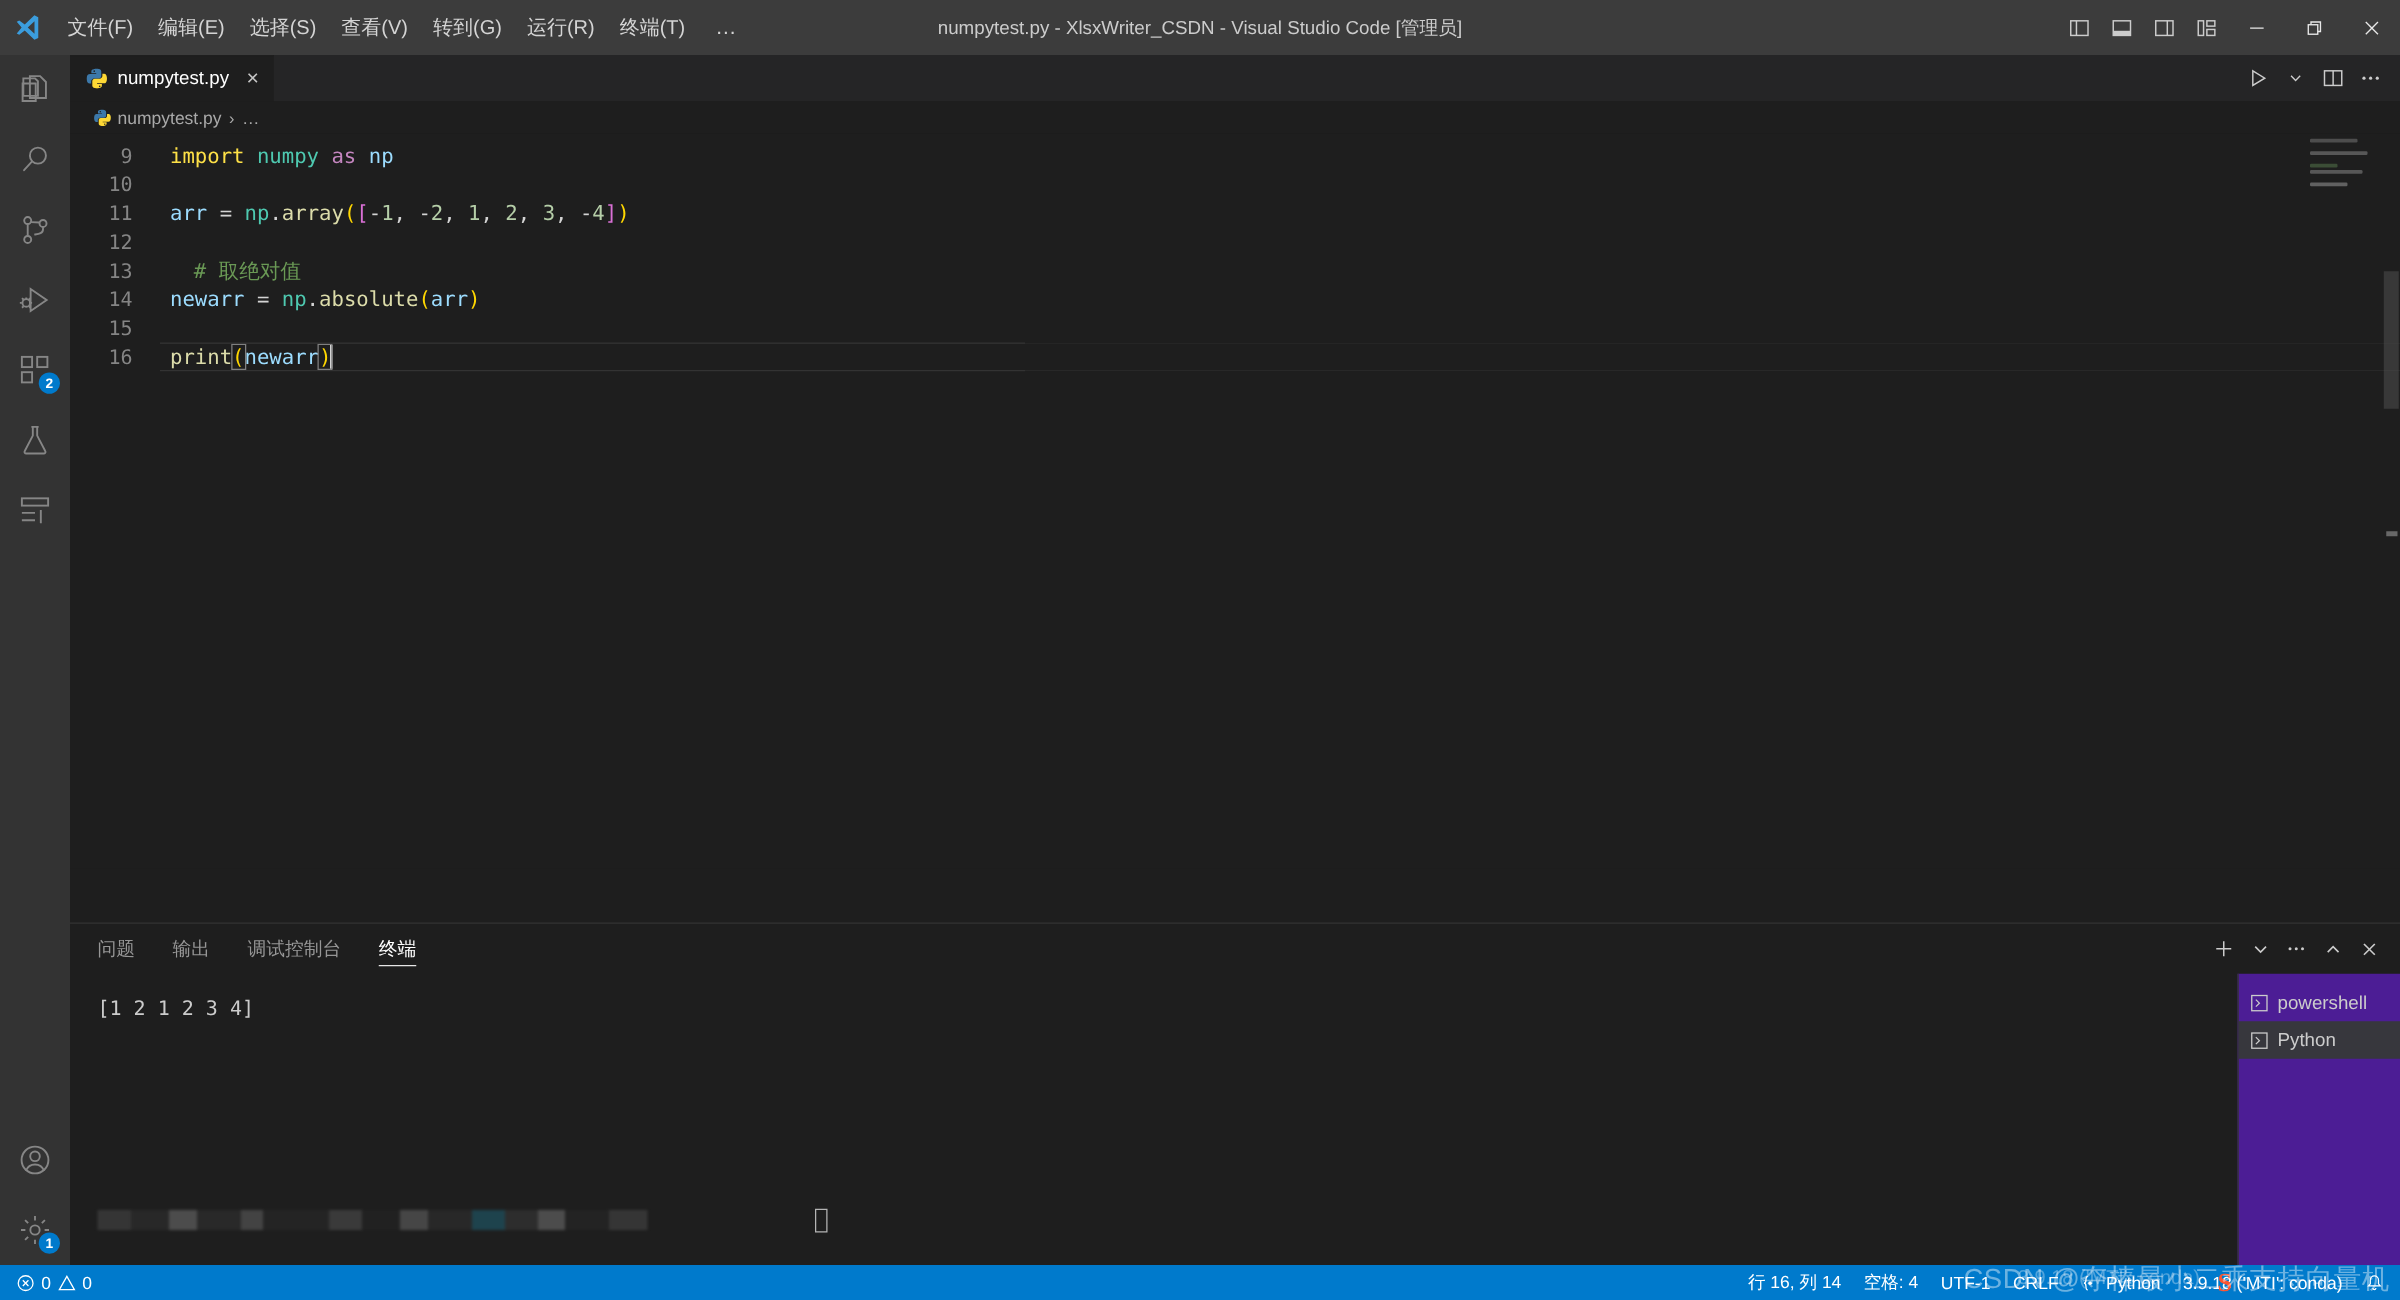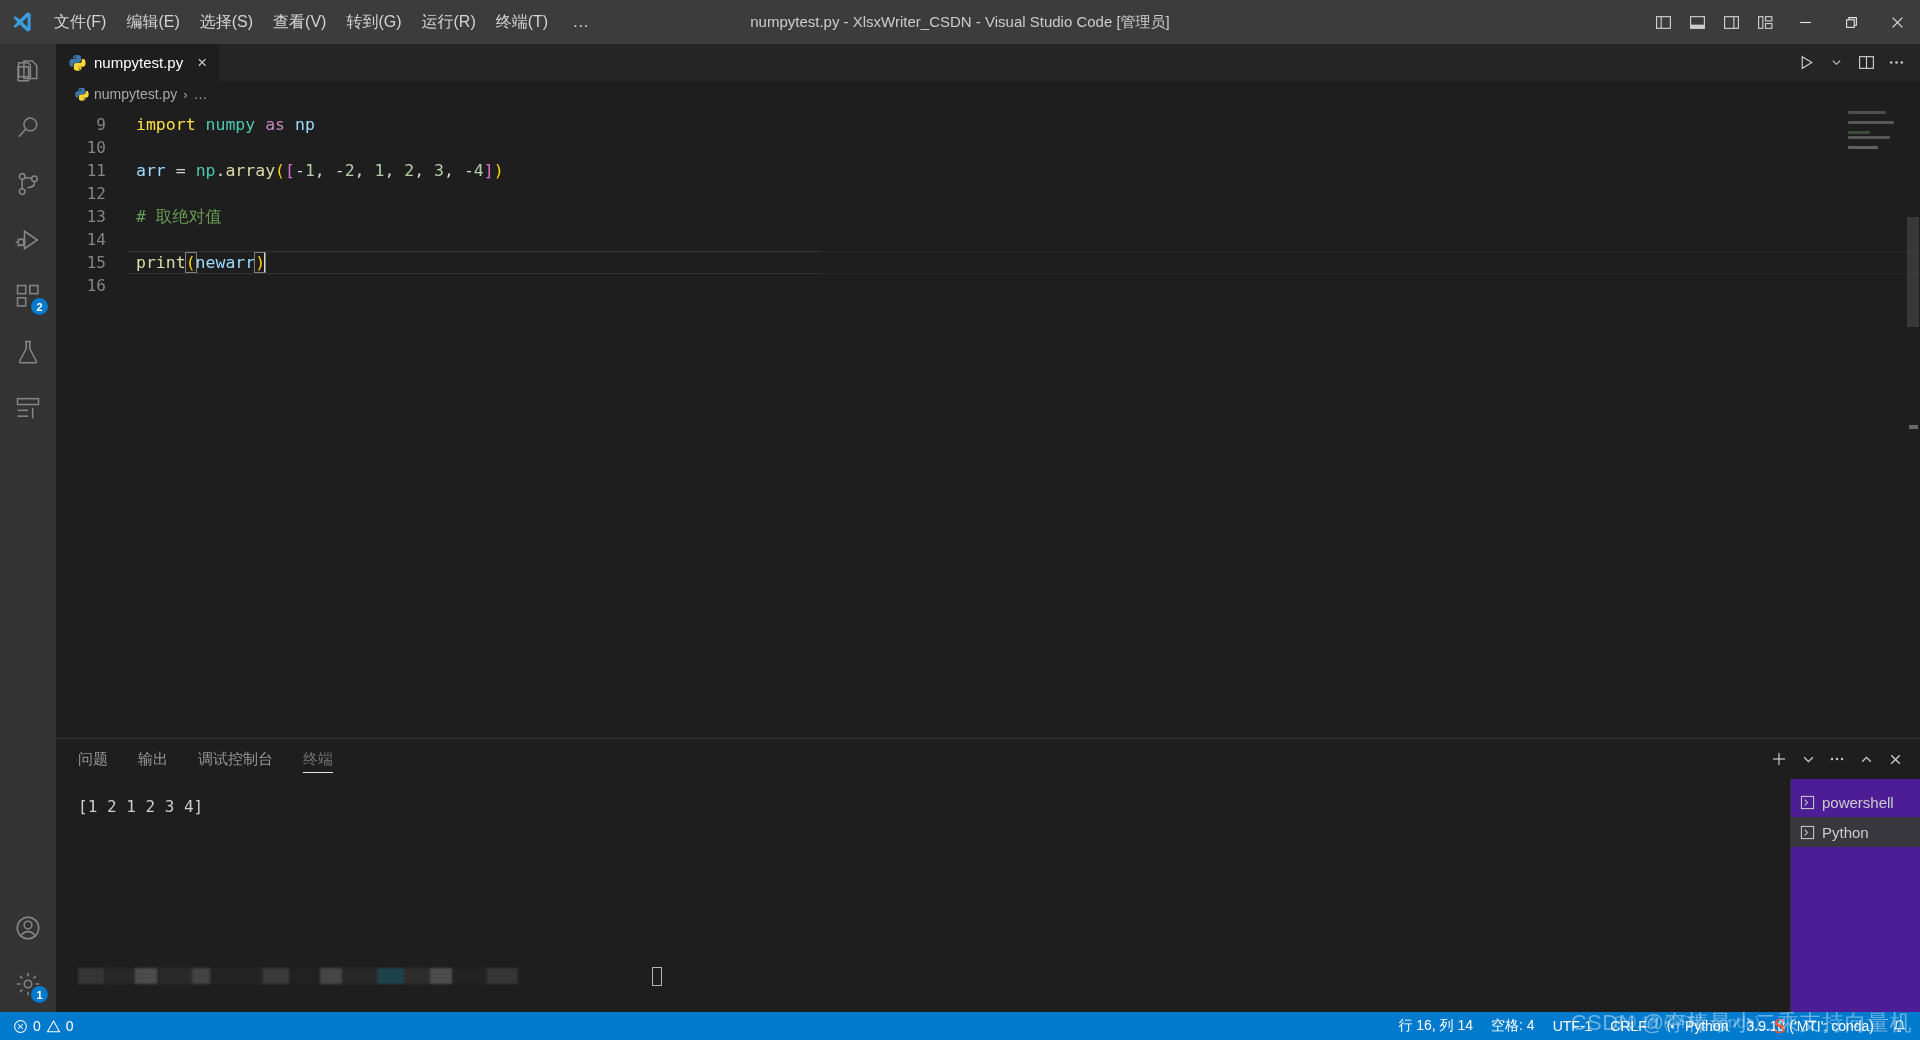--- a/index.html
+++ b/index.html
@@ -118,21 +118,21 @@
     content:""; position:absolute; left:0; right:1100px; top:0; bottom:0;
     border-top:1px solid #333; border-bottom:1px solid #333; pointer-events:none;
   }
   .kw-import { color: #fde047; }
   .kw-as { color: #c586c0; }
   .id-mod { color: #4ec9b0; }
   .id-var { color: #9cdcfe; }
   .id-fn { color: #dcdcaa; }
   .op { color: #d4d4d4; }
   .num { color: #b5cea8; }
-  .comment { color: #6a9955; }
+  .comment { color: #6a9955; margin-left: 19px; }
   .br-y { color: #ffd700; }
   .br-m { color: #da70d6; }
   .bracket-match { outline: 1px solid #808080; }
   .cursor {
     display: inline-block; width: 2px; height: 19px; background: #d4d4d4;
     vertical-align: -4px; margin-left: -1px;
   }
 
   .minimap {
     position: absolute; right: 14px; top: 4px; width: 58px; height: 46px;
@@ -155,21 +155,21 @@
   
   .panel {
     height: 274px; flex: 0 0 274px; background: #1e1e1e;
     border-top: 1px solid #333333; display: flex; flex-direction: column; margin-top: 43px;
   }
   .panel-head { height: 40px; flex: 0 0 40px; display: flex; align-items: center; padding-left: 22px; }
   .ptab {
     font-size: 15px; color: #969696; margin-right: 30px; position: relative;
     height: 40px; display: flex; align-items: center; white-space: nowrap;
   }
-  .ptab.active { color: #737373; }
+  .ptab.active { color: #ffffff; }
   .ptab.active::after {
     content:""; position:absolute; left:0; right:0; bottom:6px; height:1px; background:#e7e7e7;
   }
   .panel-actions { margin-left: auto; display: flex; align-items: center; padding-right: 12px; gap: 3px; }
   .pact { width: 26px; height: 28px; display:flex; align-items:center; justify-content:center; color:#cccccc; }
   .pact svg { width: 16px; height: 16px; }
   .pact.thin svg { width: 13px; height: 13px; }
 
   .panel-body { flex: 1 1 auto; display: flex; min-height: 0; position: relative; }
   .term-out {
@@ -428,20 +428,21 @@
             <div>14</div>
             <div>15</div>
             <div>16</div>
           </div>
         <div class="codelines" id="codelines">
             <div class="cline"><span class="kw-import">import</span><span class="op"> </span><span class="id-mod">numpy</span><span class="op"> </span><span class="kw-as">as</span><span class="op"> </span><span class="id-var">np</span></div>
             <div class="cline"></div>
             <div class="cline"><span class="id-var">arr</span><span class="op"> = </span><span class="id-mod">np</span><span class="op">.</span><span class="id-fn">array</span><span class="br-y">(</span><span class="br-m">[</span><span class="op">-</span><span class="num">1</span><span class="op">, </span><span class="op">-</span><span class="num">2</span><span class="op">, </span><span class="num">1</span><span class="op">, </span><span class="num">2</span><span class="op">, </span><span class="num">3</span><span class="op">, </span><span class="op">-</span><span class="num">4</span><span class="br-m">]</span><span class="br-y">)</span></div>
             <div class="cline"></div>
             <div class="cline"><span class="comment"># 取绝对值</span></div>
+            <div class="cline"><span class="id-var">newarr</span><span class="op"> = </span><span class="id-mod">np</span><span class="op">.</span><span class="id-fn">absolute</span><span class="br-y">(</span><span class="id-var">arr</span><span class="br-y">)</span></div>
             <div class="cline"></div>
             <div class="cline current"><span class="id-fn">print</span><span class="br-y bracket-match">(</span><span class="id-var">newarr</span><span class="br-y bracket-match">)</span><span class="cursor"></span></div>
           </div>
 
         <div class="minimap" id="minimap">
             <div class="mm-row">
               <div class="mm-b" style="width: 38px; background: rgb(106, 106, 106);"></div>
             </div>
             <div class="mm-row"></div>
             <div class="mm-row">

